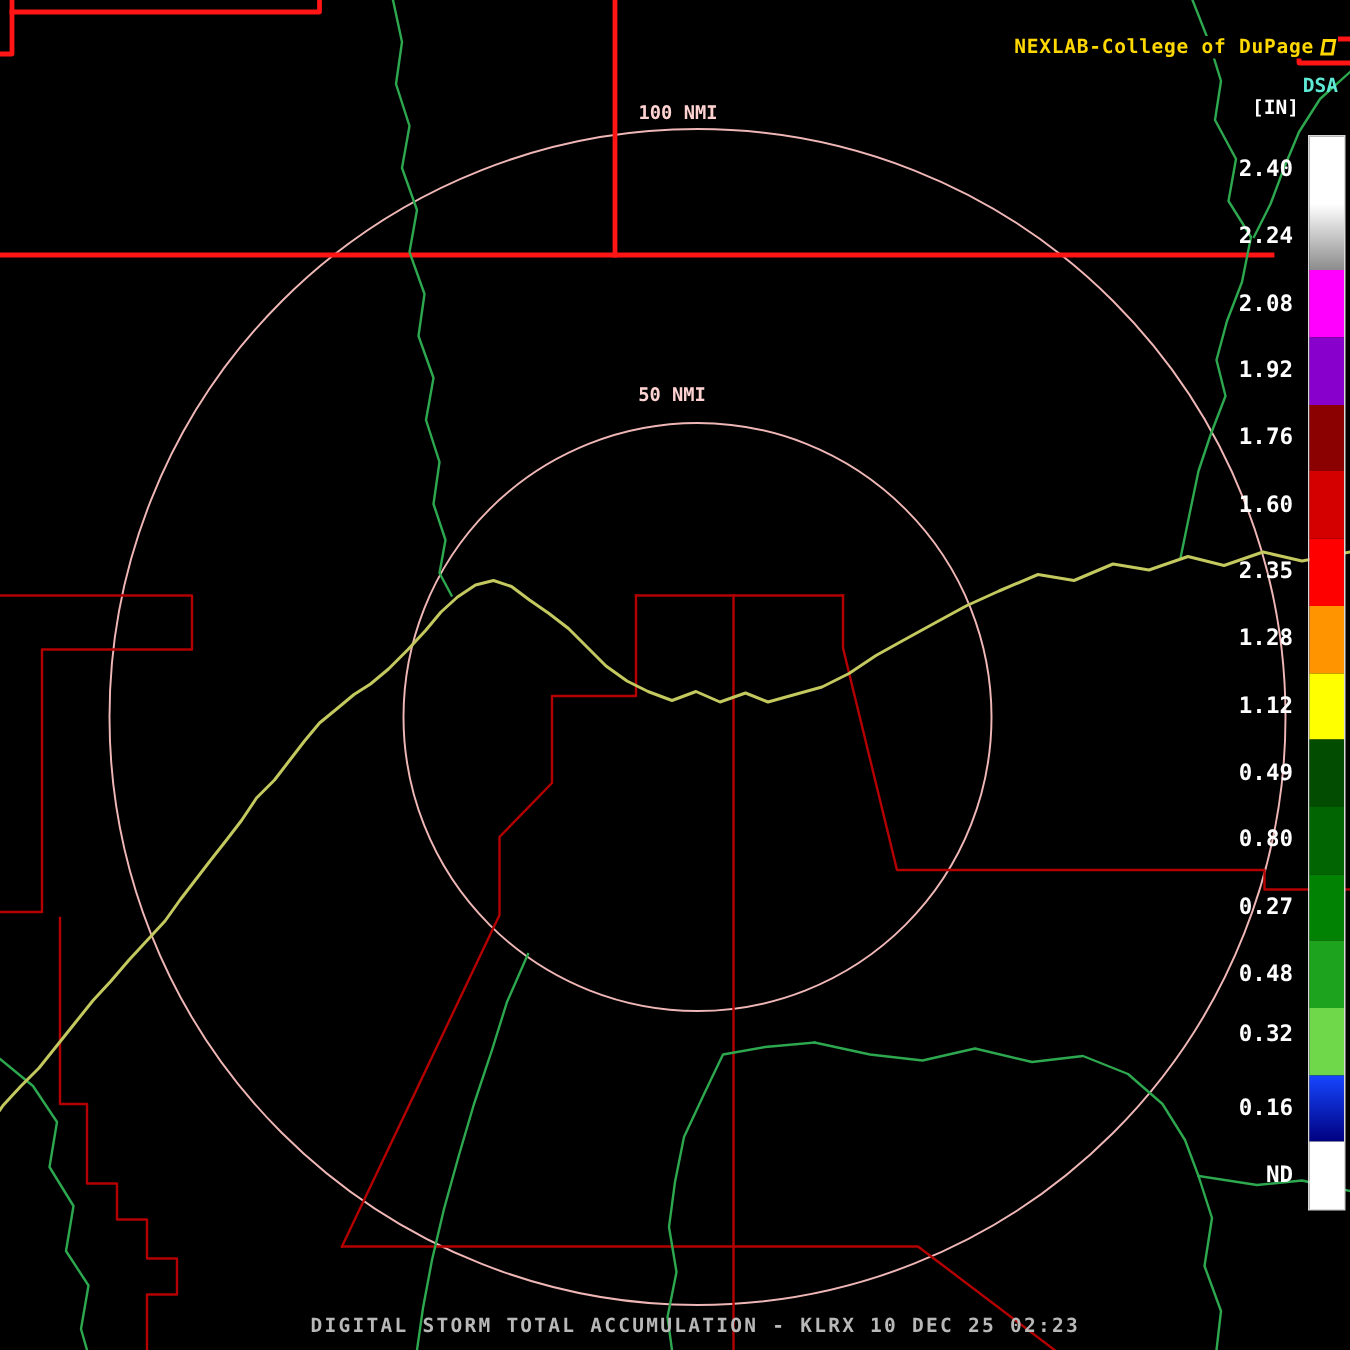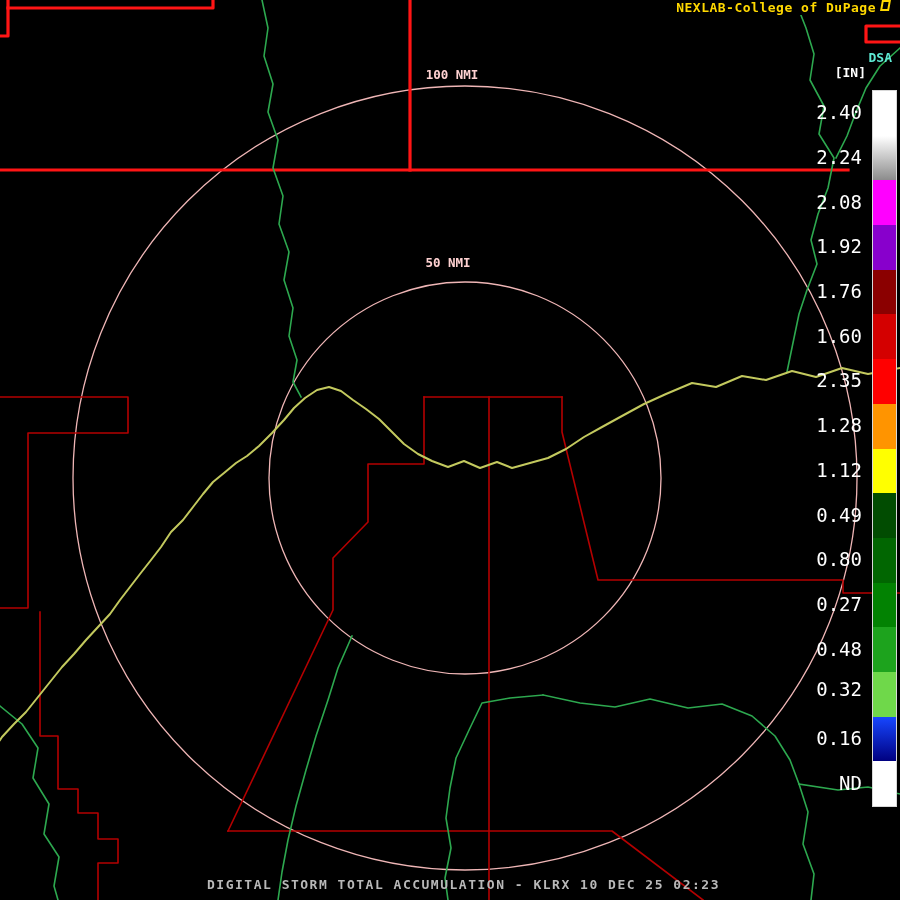--- a/index.html
+++ b/index.html
@@ -3,23 +3,23 @@
 <meta charset="utf-8">
 <style>
   * { margin: 0; padding: 0; box-sizing: border-box; }
   html, body { width: 900px; height: 900px; background: #000; overflow: hidden; }
   #stage {
     position: relative; width: 900px; height: 900px; background: #000;
     font-family: "DejaVu Sans Mono", monospace;
   }
   #map-svg { position: absolute; left: 0; top: 0; }
   .title {
-    position: absolute; top: 0; right: 8px;
+    position: absolute; top: 24px; right: 8px;
     color: #ffd800; font-size: 13px; font-weight: bold; letter-spacing: .5px;
-    display: flex; align-items: flex-start; gap: 5px; background: #000; padding: 0 2px;
+    display: flex; align-items: center; gap: 5px; background: #000; padding: 0 2px;
   }
   .logo-glyph {
     display: inline-block; width: 9px; height: 11px;
     border: 2px solid #ffd800; transform: skewX(-10deg);
   }
   .product-code {
     position: absolute; top: 50px; right: 8px;
     color: #5eead4; font-size: 13px; font-weight: bold;
   }
   .product-units {
@@ -27,21 +27,21 @@
     color: #ffffff; font-size: 13px; font-weight: bold; margin-left: 46px;
   }
   #legend-bar {
     position: absolute; top: 90px; left: 872px; width: 25px;
     display: flex; flex-direction: column;
     border: 1px solid #d8d8d8;
   }
   .legend-block { width: 100%; }
   .legend-label {
     position: absolute; right: 38px; transform: translateY(-50%);
-    color: #ffffff; font-size: 19px; font-weight: normal; white-space: nowrap;
+    color: #ffffff; font-size: 15px; font-weight: bold; white-space: nowrap;
   }
   .footer {
     position: absolute; top: 877px; left: 0; width: 100%;
     text-align: center; color: #b8b8b8; font-size: 13px; font-weight: bold;
     letter-spacing: 1.5px; white-space: nowrap; padding-left: 27px;
   }
 </style>
 </head>
 <body>
 

